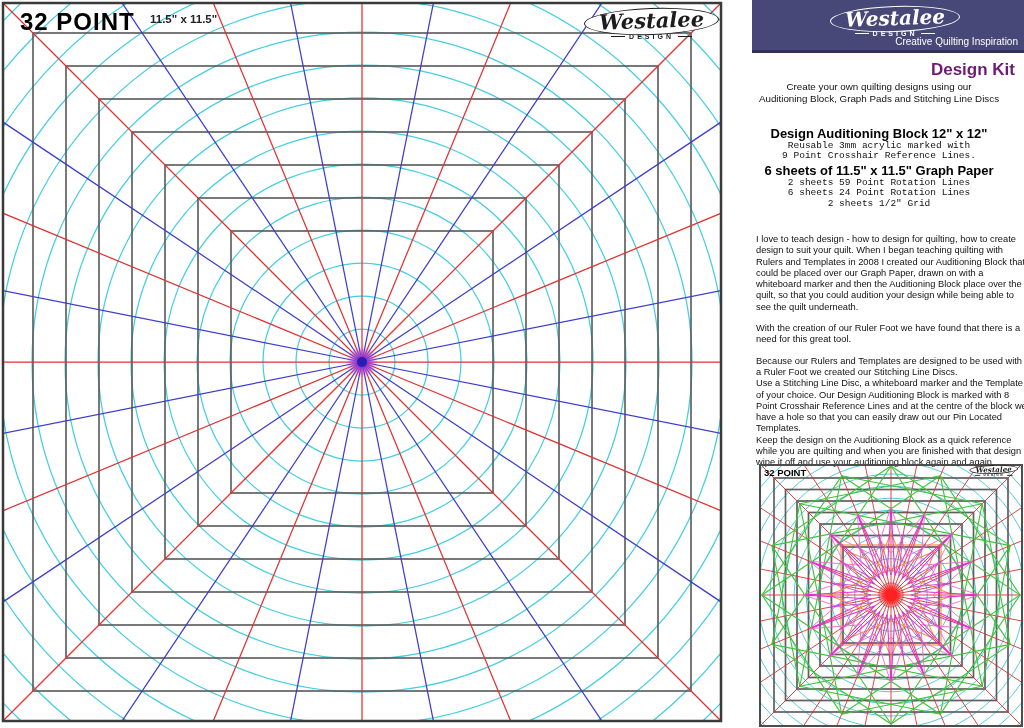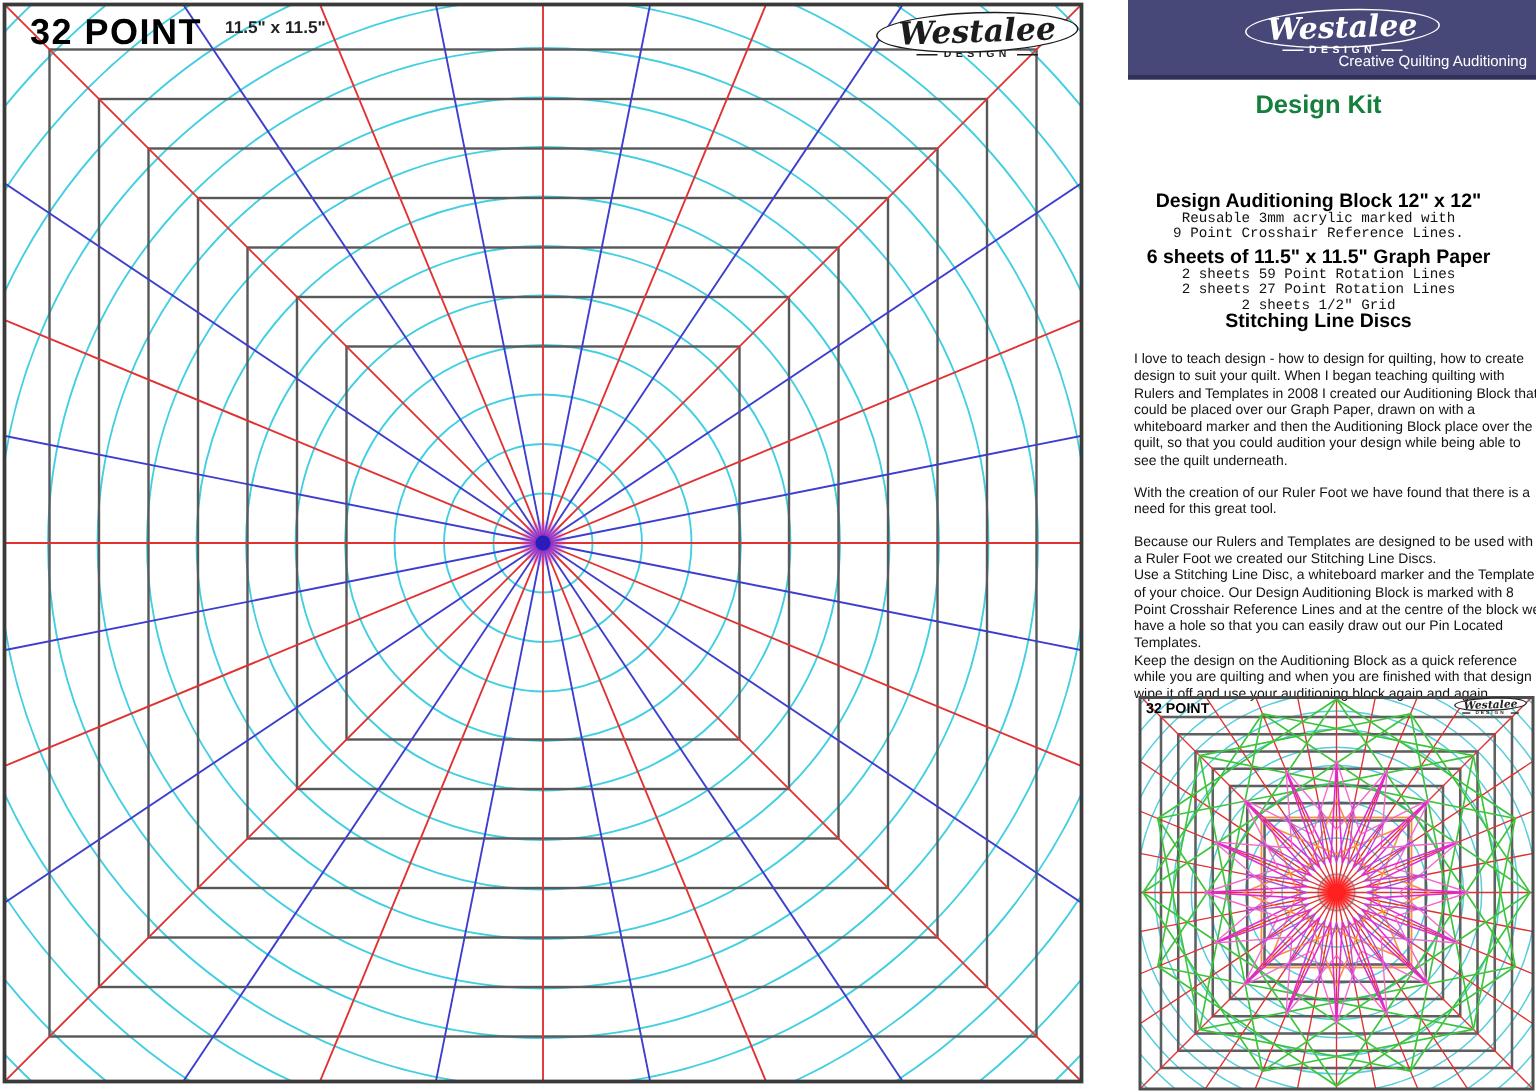--- a/index.html
+++ b/index.html
@@ -26,22 +26,22 @@
   .wlogo-header .wlogo-sub{font-size:7px;}
   .wlogo-small{left:206px;top:2px;color:#222;transform:scale(.9);transform-origin:top right;}
   .wlogo-small .wlogo-name{font-size:8px;background:#fff;padding:0 6px;border-width:1px;}
   .wlogo-small .wlogo-sub{font-size:3.5px;letter-spacing:1.5px;margin-top:-1px;}
   .wlogo-small .wl-line{width:6px;}
   
   .panel{position:absolute;left:735px;top:0;width:289px;height:728px;background:#fff;}
   .panel-header{position:absolute;left:17px;top:0;width:272px;height:50px;
                 border-bottom:3px solid #31315a;}
   .tagline{position:absolute;right:6px;bottom:3px;color:#fff;font-size:10px;}
-  .ptitle{position:absolute;left:8px;top:60px;width:272px;text-align:center;
-          font-size:17px;font-weight:bold;color:#15803d;}
+  .ptitle{position:absolute;left:8px;top:60px;width:272px;text-align:right;
+          font-size:17px;font-weight:bold;color:#701a75;}
   .psub{position:absolute;left:8px;top:81px;width:272px;text-align:center;
         font-size:9.8px;line-height:11.5px;color:#111;}
   .sec{position:absolute;left:8px;width:272px;text-align:center;color:#111;}
   .sec-h{font-size:13px;font-weight:bold;line-height:15px;color:#000;}
   .sec-l{font-size:9.5px;line-height:10.3px;font-family:Liberation Mono, monospace;}
   .paras{position:absolute;left:21px;top:234px;width:273px;font-size:9.3px;
          line-height:11.3px;color:#111;}
   .paras p{margin:0;}
   .paras p.gap{margin-bottom:10px;}
   
@@ -142,41 +142,42 @@
 
     <div class="panel-header" style="background: rgb(71, 71, 120);">
       <div class="wlogo wlogo-header">
         <div class="wlogo-name">Westalee</div>
         <div class="wlogo-sub">
           <span class="wl-line"></span>
           <span>DESIGN</span>
           <span class="wl-line"></span>
         </div>
       </div>
-      <div class="tagline">Creative Quilting Auditioning</div>
+      <div class="tagline">Creative Quilting Inspiration</div>
     </div>
 
     <div class="ptitle">Design Kit</div>
+    <div class="psub">
+      <div>Create your own quilting designs using our</div>
+      <div>Auditioning Block, Graph Pads and Stitching Line Discs</div>
+    </div>
 
     <div class="sec" style="top:126px">
       <div class="sec-h">Design Auditioning Block 12" x 12"</div>
       <div class="sec-l">Reusable 3mm acrylic marked with</div>
       <div class="sec-l">9 Point Crosshair Reference Lines.</div>
     </div>
 
     <div class="sec" style="top:163px">
       <div class="sec-h">6 sheets of 11.5" x 11.5" Graph Paper</div>
       <div class="sec-l">2 sheets 59 Point Rotation Lines</div>
-      <div class="sec-l">2 sheets 27 Point Rotation Lines</div>
+      <div class="sec-l">6 sheets 24 Point Rotation Lines</div>
       <div class="sec-l">2 sheets 1/2" Grid</div>
     </div>
 
-    <div class="sec" style="top:206px">
-      <div class="sec-h">Stitching Line Discs</div>
-    </div>
 
 
     <div class="paras">
       <p class="gap">I love to teach design - how to design for quilting, how to create design to suit your quilt.  When I began teaching quilting with Rulers and Templates in 2008 I created our Auditioning Block that could be placed over our Graph Paper, drawn on with a whiteboard marker and then the Auditioning Block place over the quilt, so that you could audition your design while being able to see the quilt underneath.</p>
       <p class="gap">With the creation of our Ruler Foot we have found that there is a need for this great tool.</p>
       <p>Because our Rulers and Templates are designed to be used with a Ruler Foot we created our Stitching Line Discs.</p>
       <p>Use a Stitching Line Disc, a whiteboard marker and the Template of your choice.  Our Design Auditioning Block is marked with 8 Point Crosshair Reference Lines and at the centre of the block we have a hole so that you can easily draw out our Pin Located Templates.</p>
       <p>Keep the design on the Auditioning Block as a quick reference while you are quilting and when you are finished with that design wipe it off and use your auditioning block again and again.</p>
     </div>
   </div>

